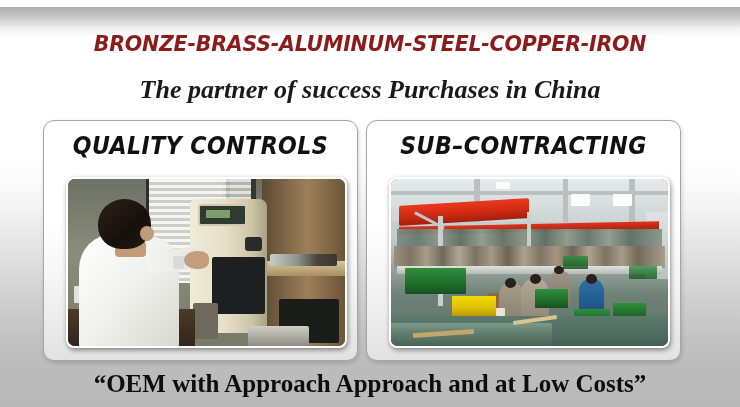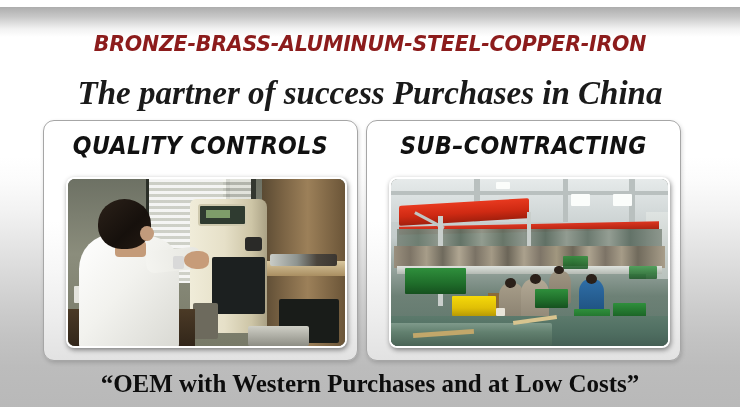--- a/index.html
+++ b/index.html
@@ -60,21 +60,21 @@
     position: absolute;
     top: 68px;
     left: 0;
     width: 740px;
     text-align: center;
   }
   .subheadline {
     font-family: "Liberation Serif", "DejaVu Serif", serif;
     font-weight: bold;
     font-style: italic;
-    font-size: 33px;
+    font-size: 26px;
     color: #1a1a1a;
     white-space: nowrap;
   }
 
   
   .panel {
     position: absolute;
     top: 113px;
     width: 315px;
     height: 241px;
@@ -473,16 +473,16 @@
         <div class="ph-r-floor"></div>
         <div class="ph-r-fgtable"></div>
         <div class="ph-r-cup"></div>
         <div class="ph-r-fgboard"></div>
         <div class="ph-r-fgboard2"></div>
       </div>
     </div>
   </div>
 
   <div class="footer-bar">
-    <span class="footer-text">“OEM with Western Purchases and at Low Costs”</span>
+    <span class="footer-text">“OEM with Approach Approach and at Low Costs”</span>
   </div>
 
 </div>
 
 </body></html>

